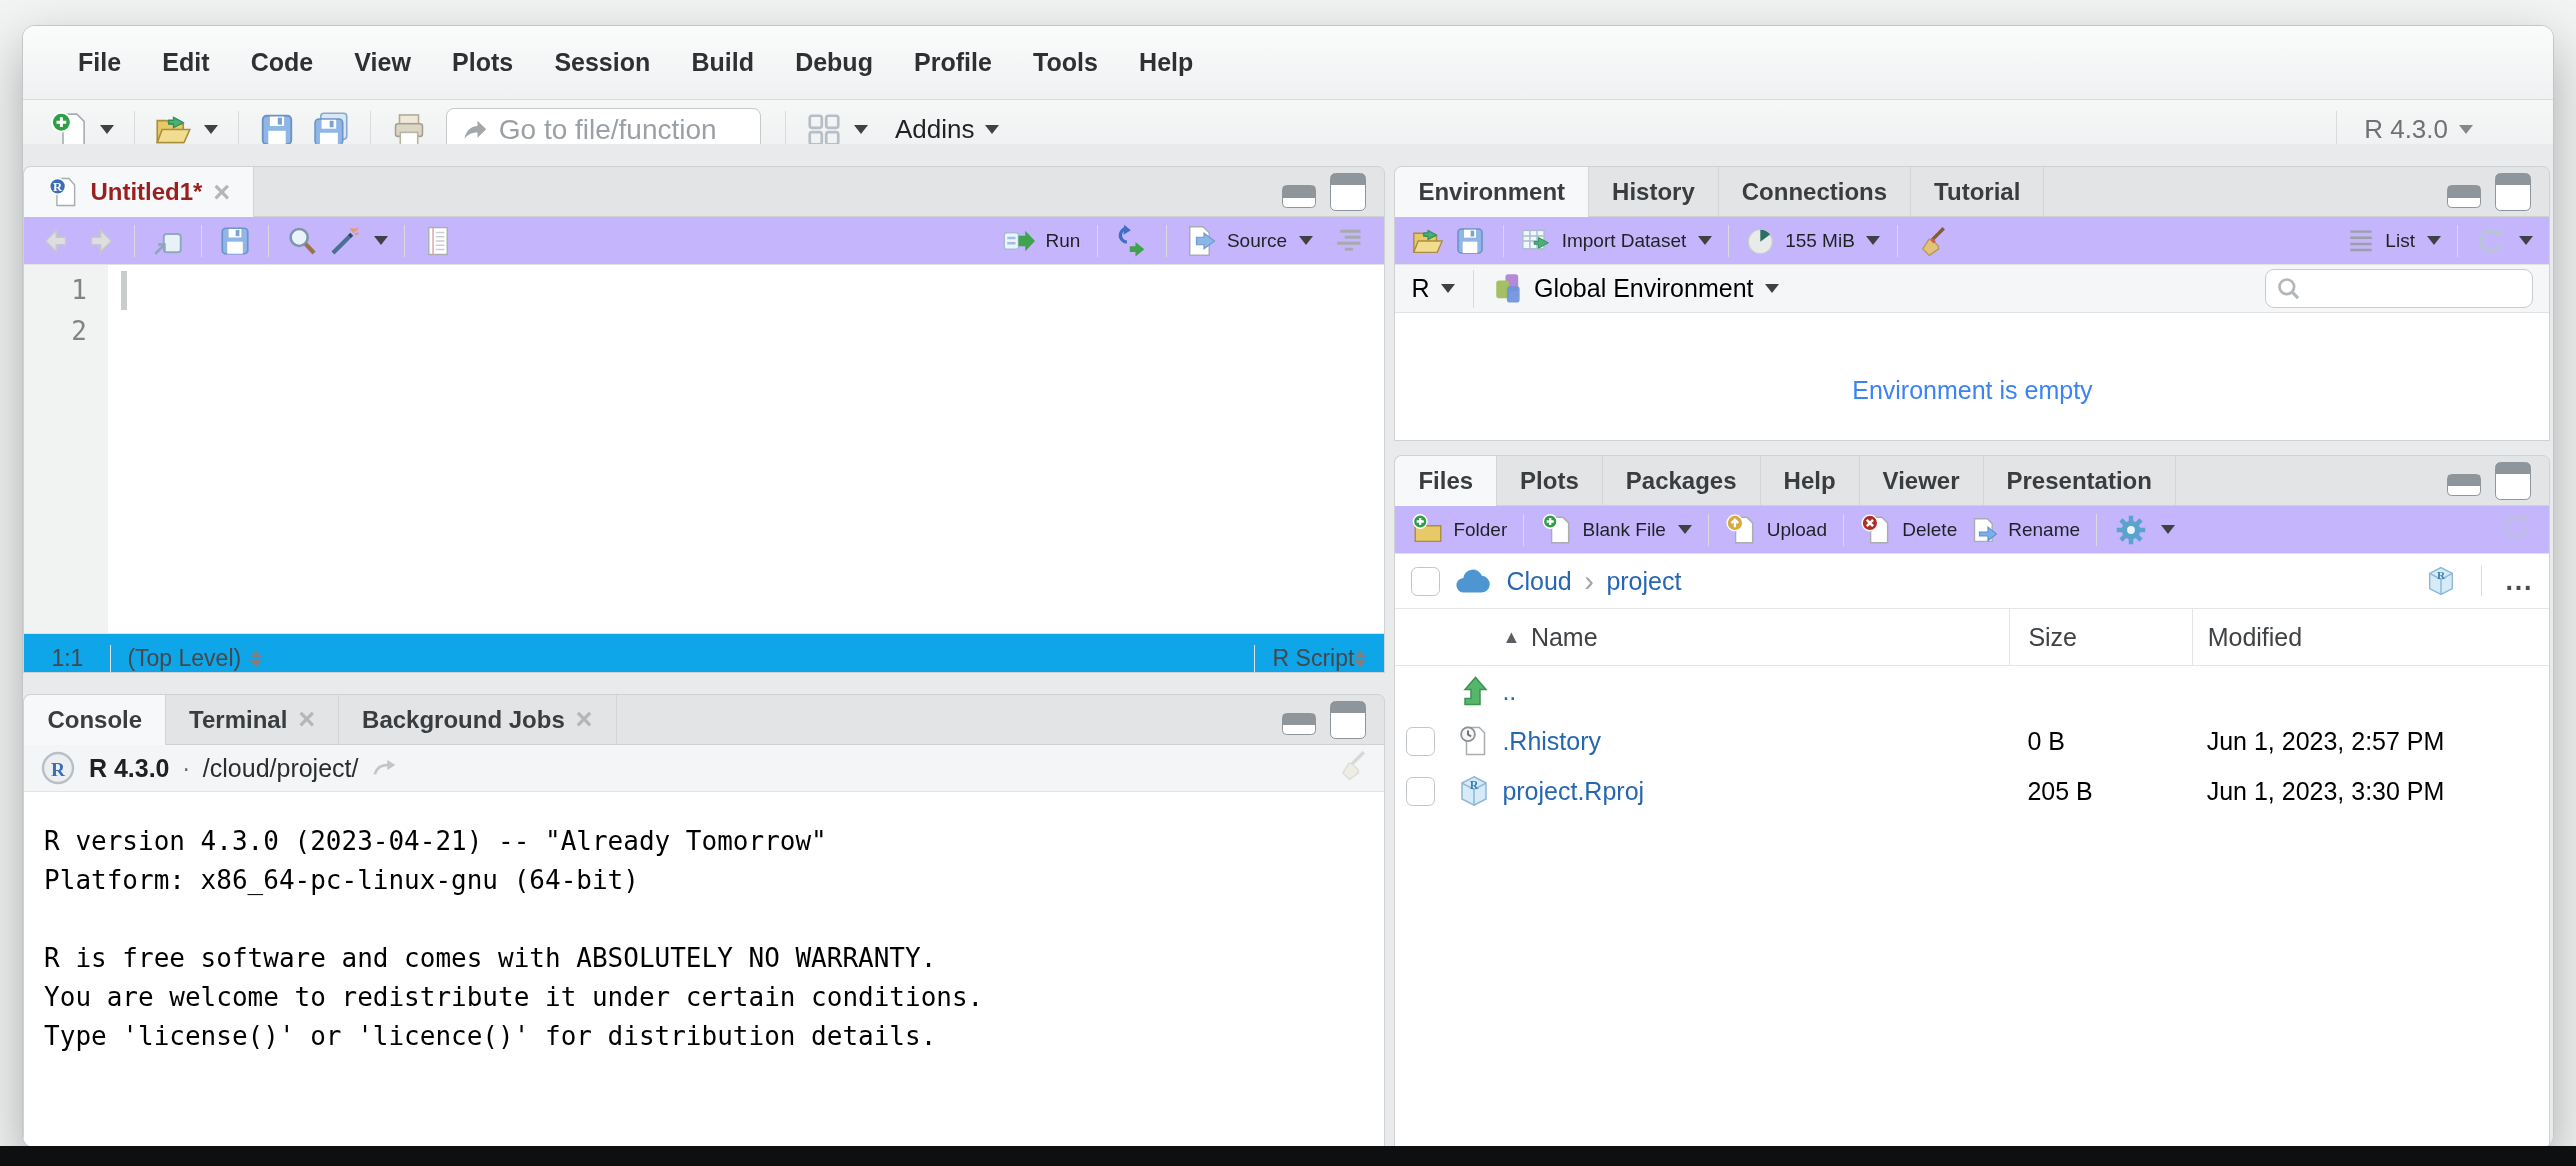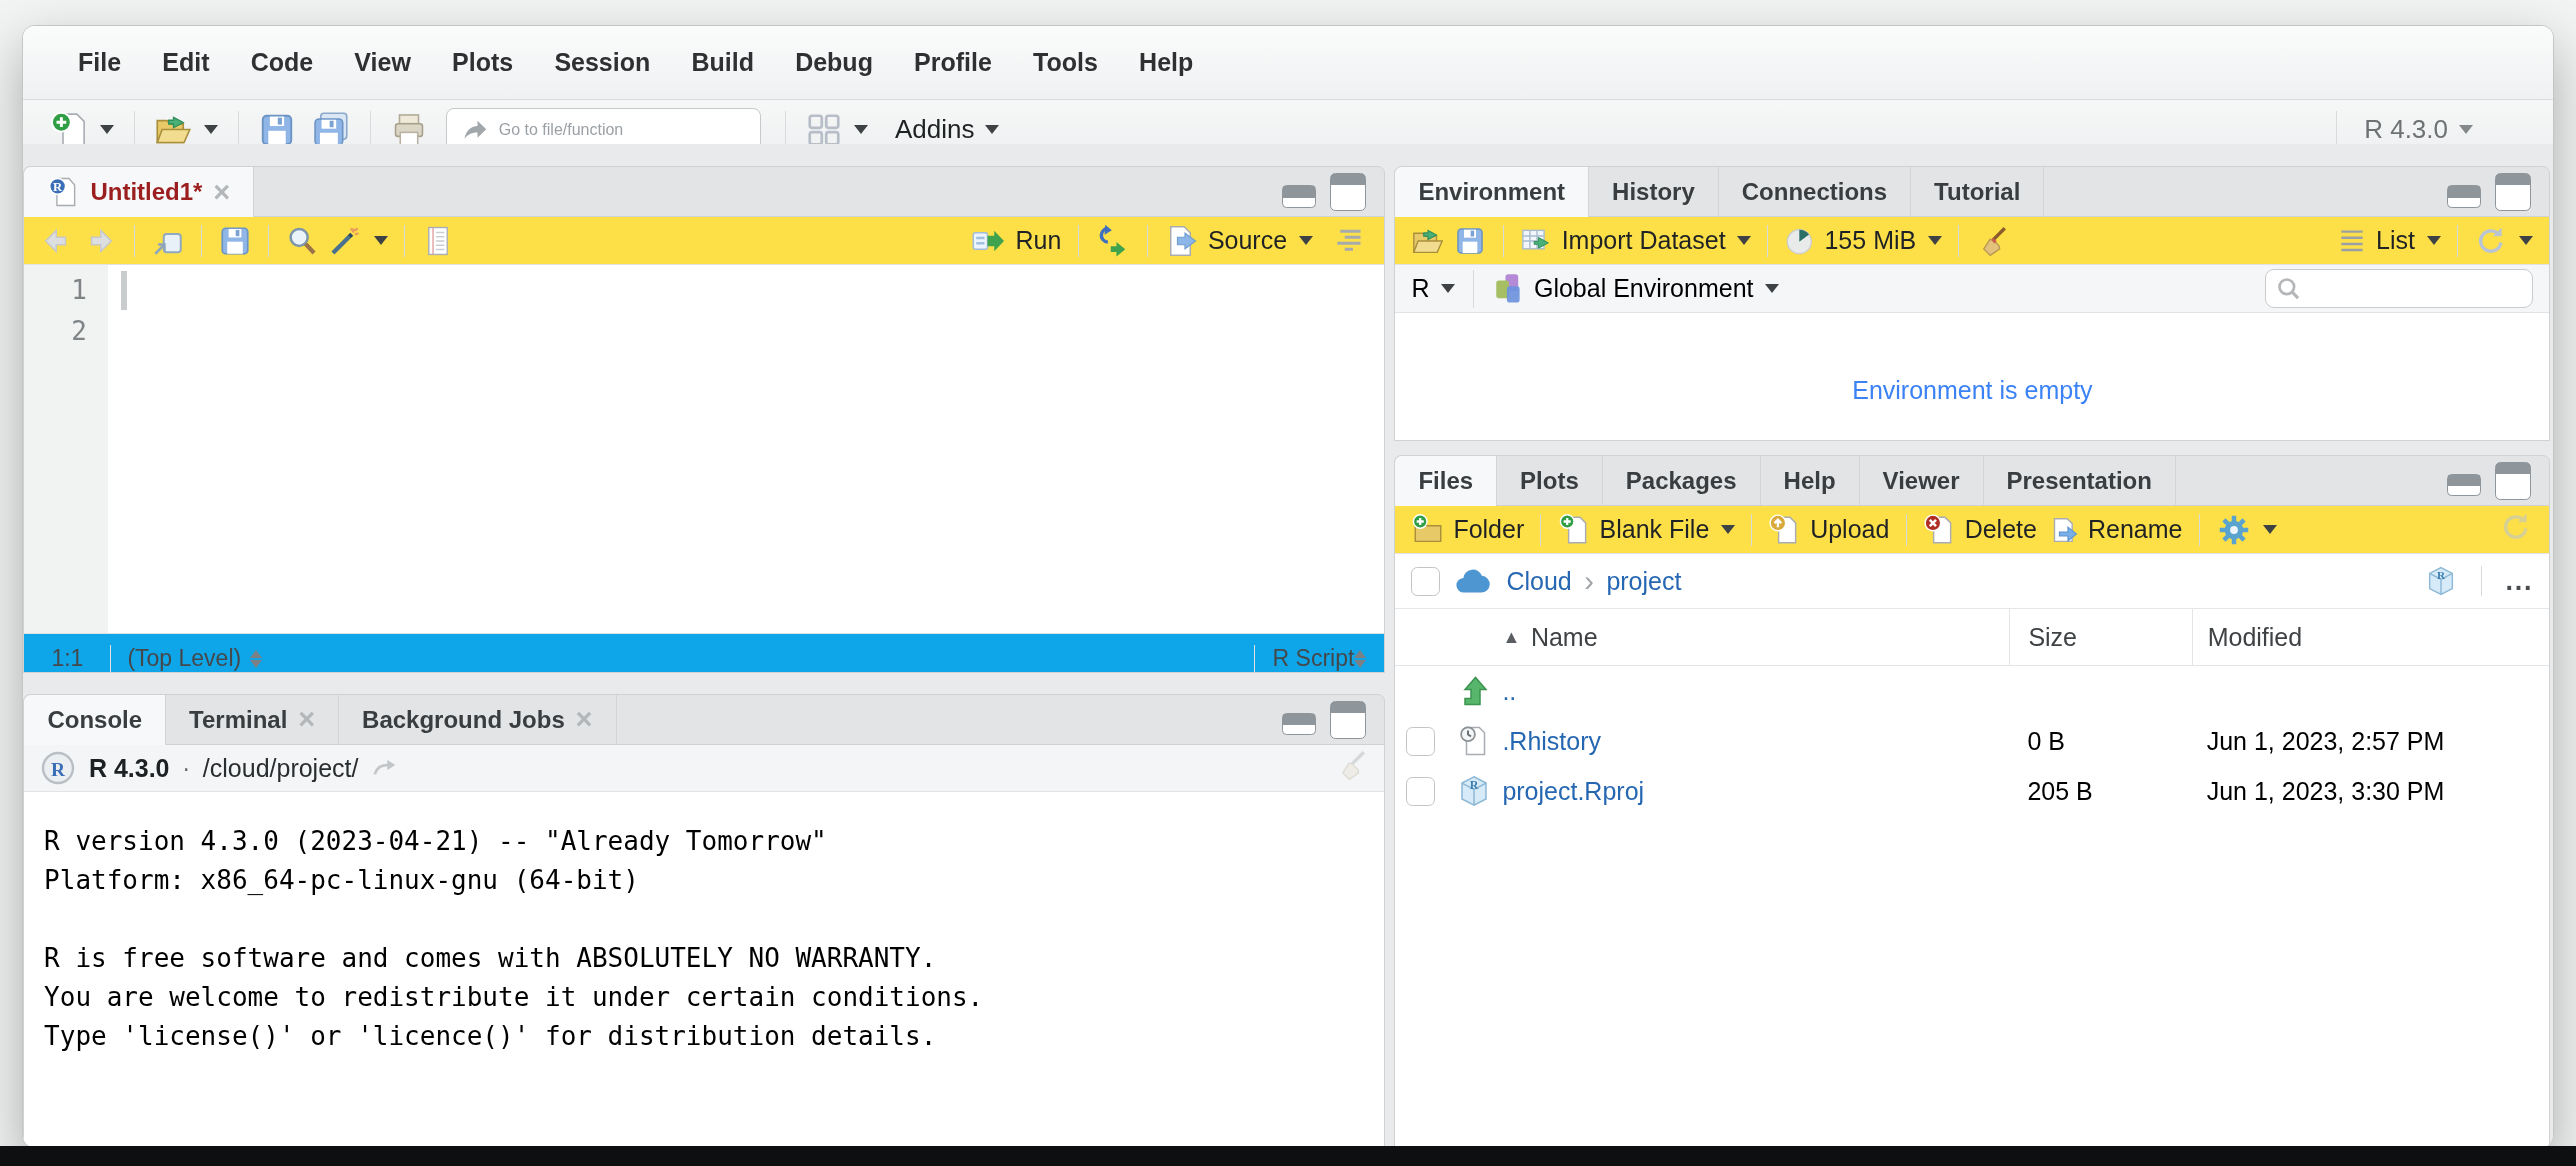--- a/index.html
+++ b/index.html
@@ -20,21 +20,21 @@
   
   .main-toolbar { height:60px; display:flex; align-items:center; padding:0 23px;
     background:linear-gradient(#f6f7f7,#eef0f1); border-bottom:0.9px solid #d5d7d9; gap:7.2px; }
   .tbtn { display:flex; align-items:center; gap:7.2px; padding:0 3.6px; }
   .tool-sep { width:0.9px; height:38px; background:#d8dadb; margin:0 9px; }
   .caret { width:0; height:0; border-left:7.2px solid transparent; border-right:7.2px solid transparent;
     border-top:9px solid #3f4245; margin-left:3.6px; }
   .caret.gray { border-top-color:#85898c; }
   .goto-box { width:315px; height:43px; background:#fff; border:0.9px solid #c6c8ca; border-radius:8px;
     display:flex; align-items:center; gap:9px; padding:0 12.5px; margin:0 7.2px; }
-  .goto-box input { border:none; outline:none; font-size:16px; color:#333; width:100%;
+  .goto-box input { border:none; outline:none; font-size:28px; color:#333; width:100%;
     font-family:"Liberation Sans", sans-serif; background:transparent; }
   .goto-box input::placeholder { color:#9aa0a5; }
   .r-version-area { margin-left:auto; display:flex; align-items:center; gap:14.3px; }
   .r-version-label { font-size:26px; color:#6e7275; }
 
   
   .content { position:absolute; top:118px; left:0; right:0; bottom:0; background:#e8eaec; }
   .pane { position:absolute; display:flex; flex-direction:column; }
   .pane-source { left:0; top:22.4px; width:1362px; height:507px; }
   .pane-console { left:0; top:550px; width:1362px; height:455px; }
@@ -48,22 +48,22 @@
   .tab.active { background:#f6f8f9; border-radius:7.2px 0 0 0; margin-bottom:-0.9px; }
   .tab-close { color:#b4b7b9; font-size:29px; font-weight:bold; margin-left:1.8px; }
   .winbtns { margin-left:auto; display:flex; align-items:center; gap:14.3px; padding-right:18px; }
   .btn-min { width:34px; height:22.4px; border:1.8px solid #8e969c; border-radius:4.5px;
     background:linear-gradient(#8e969c 0 55%, #ffffff 55%); margin-top:9px; }
   .btn-max { width:36px; height:38px; border:1.8px solid #8e969c; border-radius:5.4px;
     background:linear-gradient(#8e969c 0 30%, #ffffff 30%); }
 
   .pane-body { flex:1; min-height:0; background:#fff; border:0.9px solid #cfd1d3; border-top:none;
     display:flex; flex-direction:column; }
-  .pane-toolbar { flex:none; height:48px; background:#fde047; border-bottom:0.9px solid #e0e2e3;
-    display:flex; align-items:center; padding:0 16px; gap:9px; font-size:25px; color:#1f2224; }
+  .pane-toolbar { flex:none; height:48px; background:#c4b5fd; border-bottom:0.9px solid #e0e2e3;
+    display:flex; align-items:center; padding:0 16px; gap:9px; font-size:19px; color:#1f2224; }
   .pane-toolbar .tool-sep { height:32px; margin:0 7.2px; }
   .ptbtn { display:flex; align-items:center; gap:8px; }
 
   
   .editor { flex:1; min-height:0; display:flex; background:#fff; }
   .gutter { width:84px; flex:none; background:#f1f2f2; color:#7f8487; text-align:right;
     font-family:"DejaVu Sans Mono", monospace; font-size:26px; line-height:41px; padding:4.5px 21.5px 0 0; }
   .editor-area { flex:1; position:relative; }
   .cursor-block { position:absolute; left:12.5px; top:5.4px; width:6.3px; height:39px; background:#c9cccd; }
   .source-status { flex:none; height:39px; background:#0ea5e9; border-top:0.9px solid #dfe1e2;

